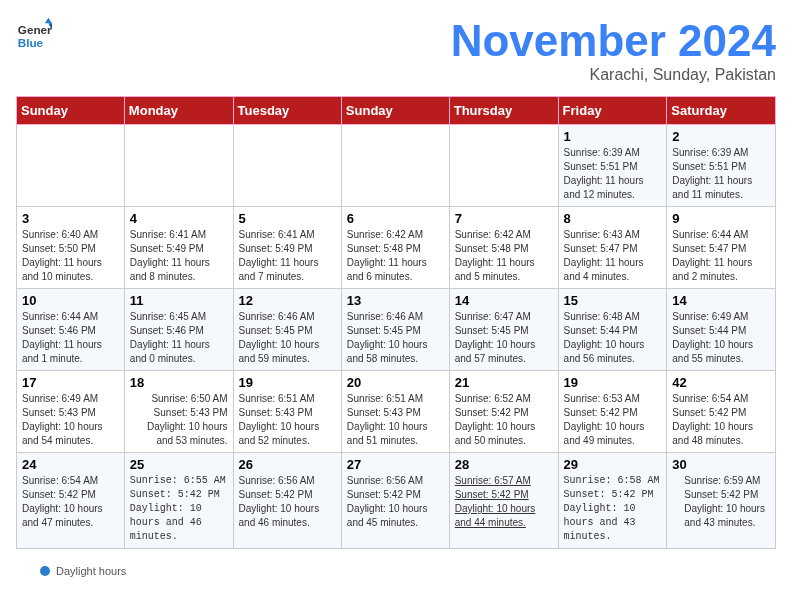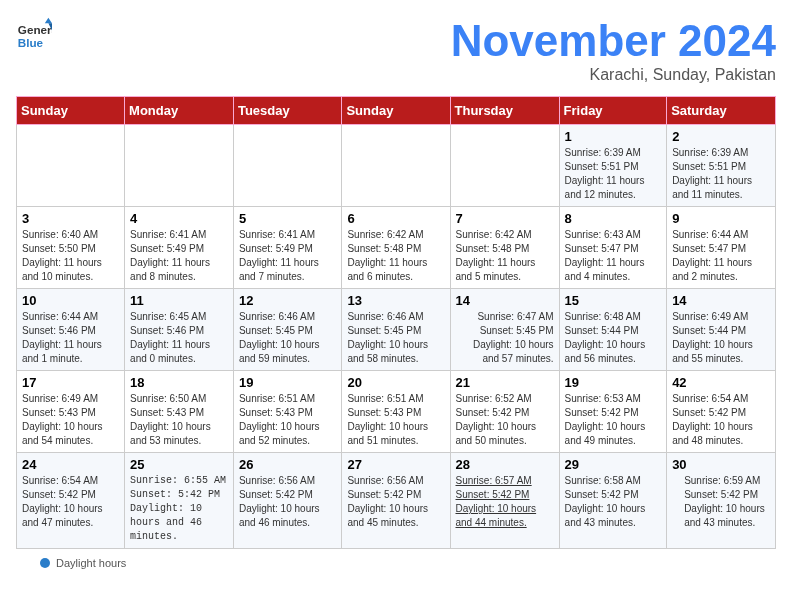--- a/index.html
+++ b/index.html
@@ -72,21 +72,21 @@
     }
     .day-info {
       color: #333;
       font-size: 10px;
       line-height: 1.4;
     }
     .empty-cell {
       background: #fff !important;
     }
     .legend {
-      margin-top: 8px;
+      margin-top: 16px;
       font-size: 11px;
       color: #555;
       display: flex;
       gap: 20px;
       padding-left: 24px;
     }
     .legend-item {
       display: flex;
       align-items: center;
       gap: 6px;
@@ -212,21 +212,21 @@
 Daylight: 10 hours and 59 minutes.</div>
         </td>
         <td>
           <span class="day-num">13</span>
           <div class="day-info" style="white-space: pre-line;">Sunrise: 6:46 AM
 Sunset: 5:45 PM
 Daylight: 10 hours and 58 minutes.</div>
         </td>
         <td>
           <span class="day-num">14</span>
-          <div class="day-info" style="white-space: pre-line; text-align: right;">Sunrise: 6:47 AM
+          <div class="day-info" style="white-space: pre-line;">Sunrise: 6:47 AM
 Sunset: 5:45 PM
 Daylight: 10 hours and 57 minutes.</div>
         </td>
         <td>
           <span class="day-num">15</span>
           <div class="day-info" style="white-space: pre-line;">Sunrise: 6:48 AM
 Sunset: 5:44 PM
 Daylight: 10 hours and 56 minutes.</div>
         </td>
         <td>
@@ -238,21 +238,21 @@
       </tr>
       <tr>
         <td>
           <span class="day-num">17</span>
           <div class="day-info" style="white-space: pre-line;">Sunrise: 6:49 AM
 Sunset: 5:43 PM
 Daylight: 10 hours and 54 minutes.</div>
         </td>
         <td>
           <span class="day-num">18</span>
-          <div class="day-info" style="white-space: pre-line;">Sunrise: 6:50 AM
+          <div class="day-info" style="white-space: pre-line; text-align: right;">Sunrise: 6:50 AM
 Sunset: 5:43 PM
 Daylight: 10 hours and 53 minutes.</div>
         </td>
         <td>
           <span class="day-num">19</span>
           <div class="day-info" style="white-space: pre-line;">Sunrise: 6:51 AM
 Sunset: 5:43 PM
 Daylight: 10 hours and 52 minutes.</div>
         </td>
         <td>
@@ -306,21 +306,21 @@
 Daylight: 10 hours and 45 minutes.</div>
         </td>
         <td>
           <span class="day-num">28</span>
           <div class="day-info" style="white-space: pre-line; text-decoration: underline;">Sunrise: 6:57 AM
 Sunset: 5:42 PM
 Daylight: 10 hours and 44 minutes.</div>
         </td>
         <td>
           <span class="day-num">29</span>
-          <div class="day-info" style="white-space: pre-line;">Sunrise: 6:58 AM
+          <div class="day-info" style="white-space: pre-line; font-family: Liberation Mono, monospace;">Sunrise: 6:58 AM
 Sunset: 5:42 PM
 Daylight: 10 hours and 43 minutes.</div>
         </td>
         <td>
           <span class="day-num">30</span>
           <div class="day-info" style="white-space: pre-line; margin-left: 12px;">Sunrise: 6:59 AM
 Sunset: 5:42 PM
 Daylight: 10 hours and 43 minutes.</div>
         </td>
       </tr>

